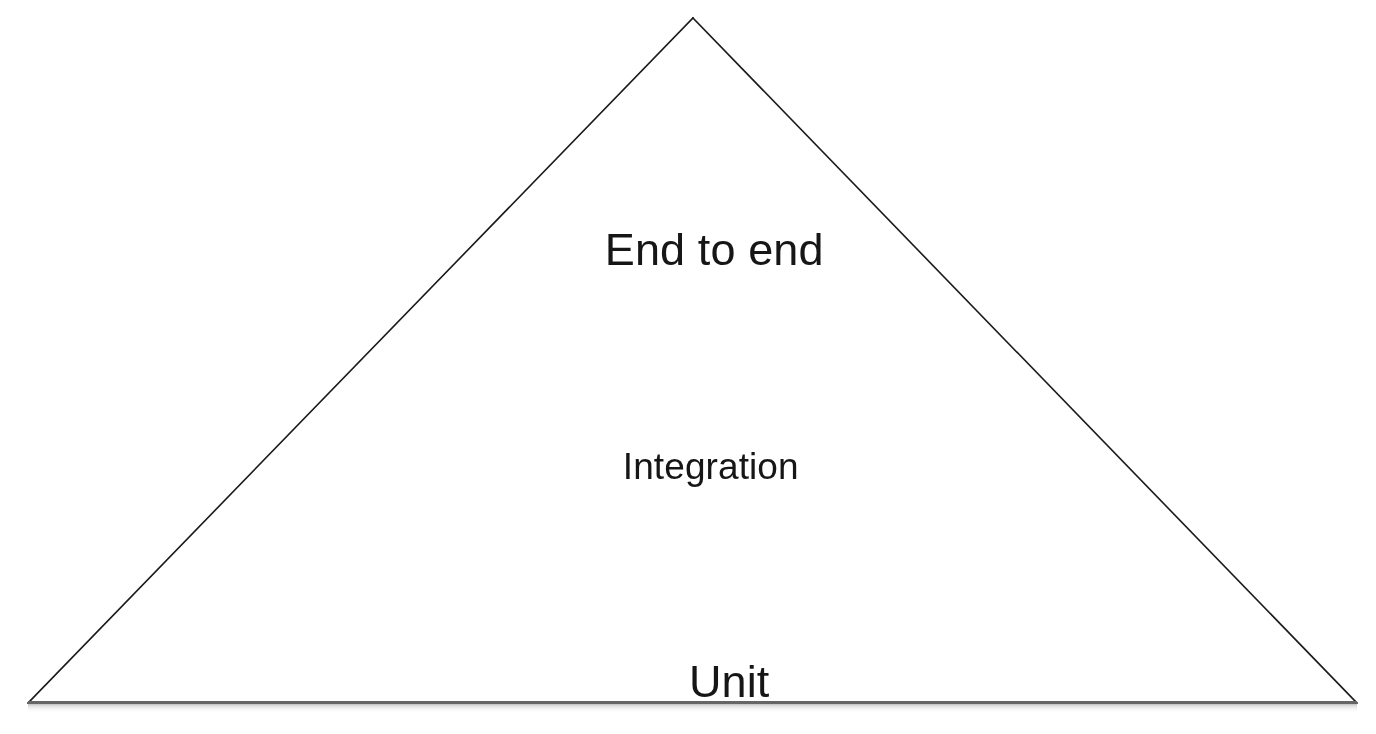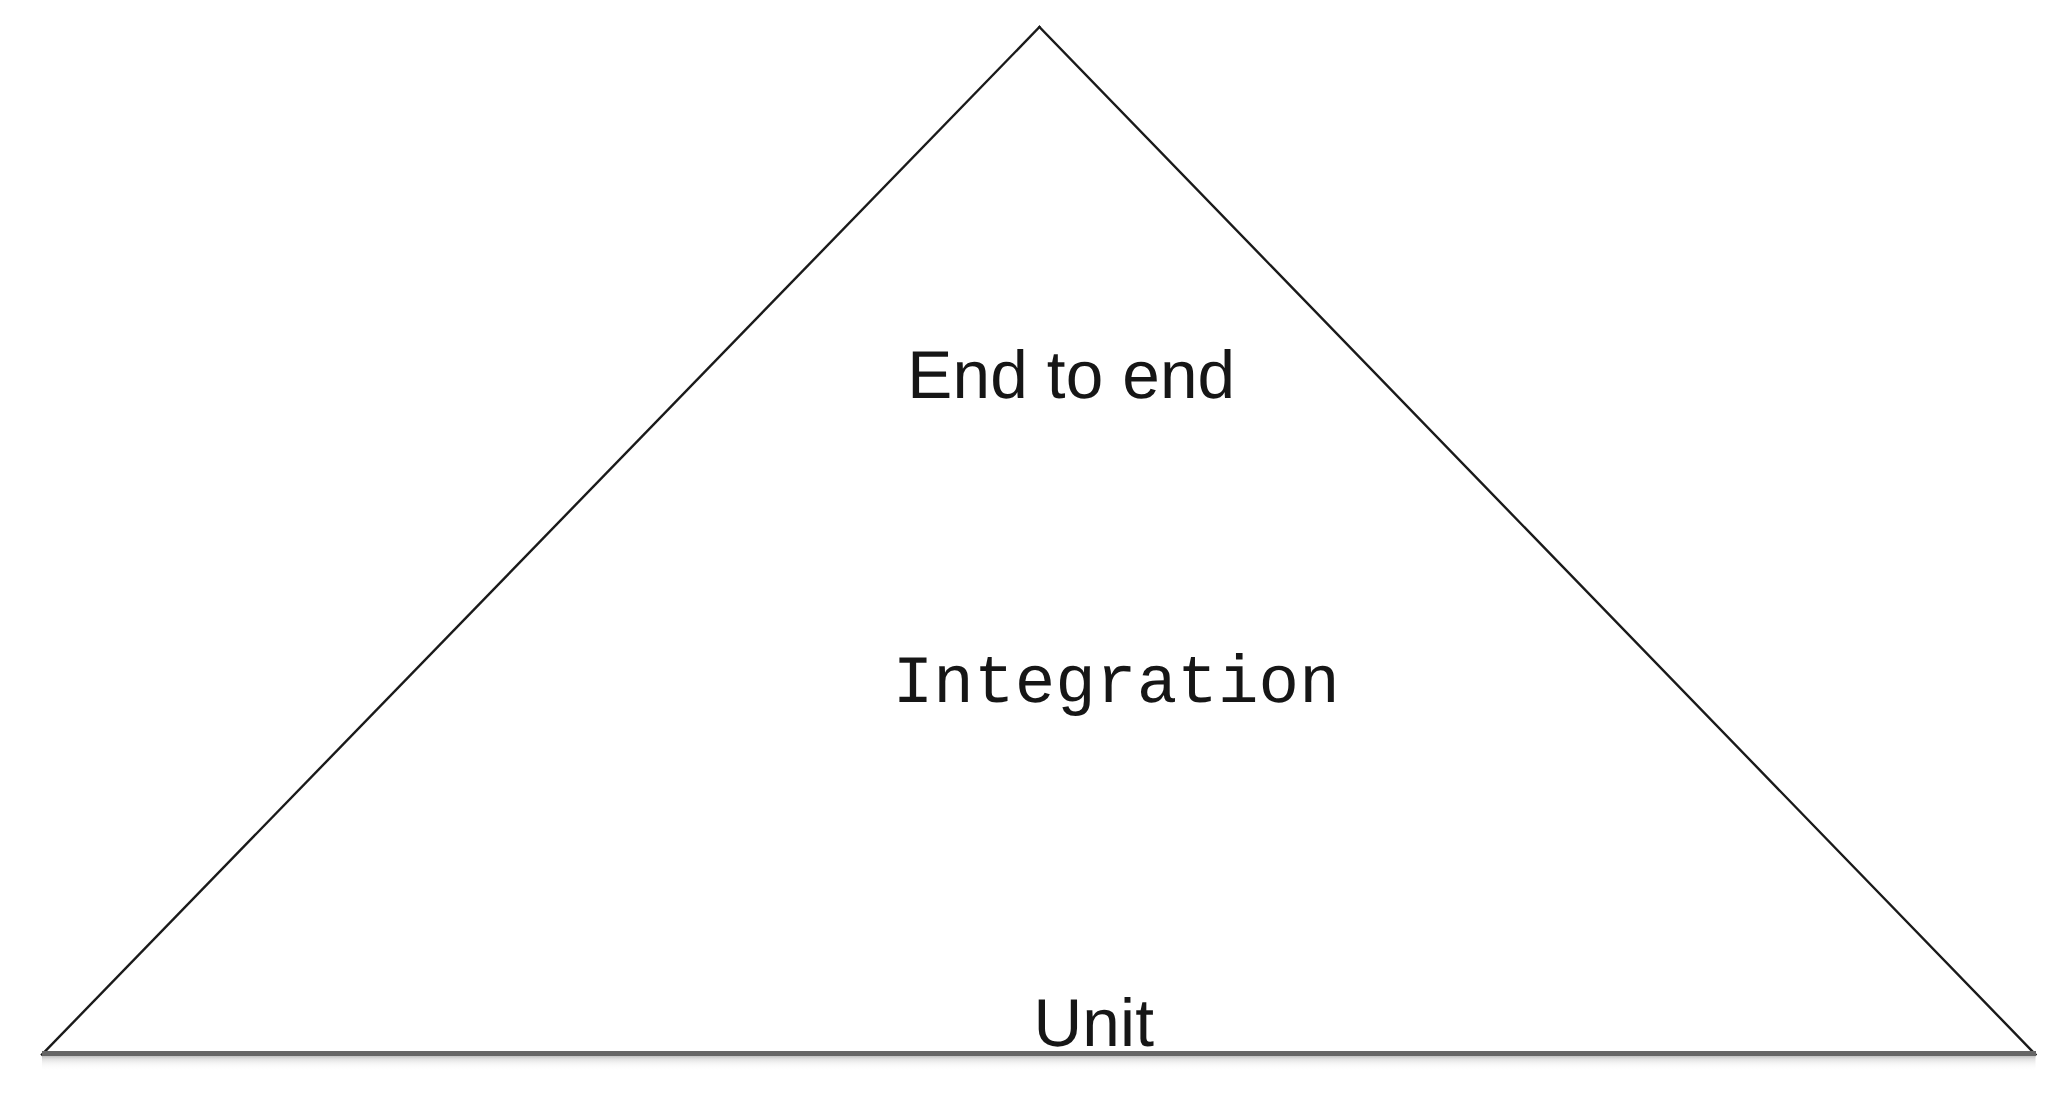--- a/index.html
+++ b/index.html
@@ -43,24 +43,23 @@
     display: inline-block;
     position: relative;
   }
   #label-end-to-end {
     top: 166px;
     font-size: 45px;
     line-height: 56px;
   }
   #label-end-to-end > span { left: 1px; }
   #label-integration {
-    top: 373px;
-    font-size: 45px;
+    top: 383px;
+    font-size: 37px;
     line-height: 56px;
-    font-family: Liberation Mono, monospace;
   }
   #label-integration > span { left: 2px; }
   #label-unit {
     top: 598px;
     font-size: 45px;
     line-height: 56px;
   }
   #label-unit > span { left: 16px; }
 </style>
 </head>

